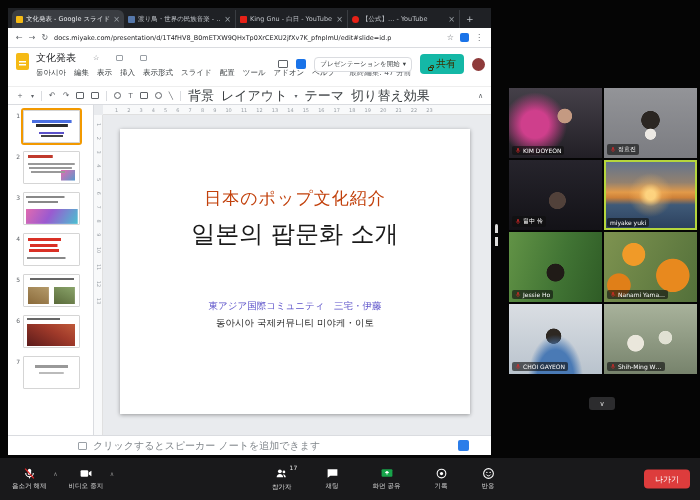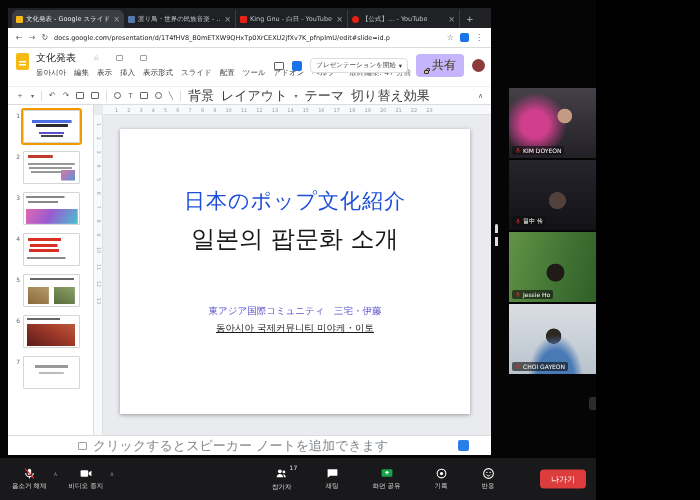--- a/index.html
+++ b/index.html
@@ -1,17 +1,17 @@
 <!DOCTYPE html>
 <html><head>
 <meta charset="utf-8">
 <style>
   html,body{margin:0;padding:0;background:#000;}
   *{box-sizing:border-box;font-family:"DejaVu Sans","Liberation Sans",sans-serif;}
-  .app{position:relative;width:596px;height:500px;background:#050505;overflow:hidden;}
+  .app{position:relative;width:700px;height:500px;background:#050505;overflow:hidden;}
 
   
   .shared{position:absolute;left:8px;top:8px;width:483px;height:447px;background:#fff;display:flex;flex-direction:column;overflow:hidden;}
 
   .tabsbar{height:20px;background:#1f2125;display:flex;align-items:flex-end;padding-left:4px;flex:none;}
   .tab{width:112px;height:18px;display:flex;align-items:center;gap:3px;padding:0 4px;font-size:6.5px;color:#bdc1c6;overflow:hidden;border-right:1px solid #3a3d42;}
   .tab.active{background:#3a3d42;border-radius:6px 6px 0 0;color:#e8eaed;border-right:none;}
   .fav{width:7px;height:7px;border-radius:1px;flex:none;}
   .fav1{background:#f5ba15;}
   .fav2{background:#5577aa;}
@@ -31,21 +31,21 @@
   .header-main{margin-left:28px;padding-top:3px;}
   .title-row{display:flex;align-items:center;gap:17px;font-size:10px;color:#202124;}
   .mini-ic{font-size:7px;color:#5f6368;}
   .mini-box{width:7px;height:6px;border:1px solid #9aa0a6;border-radius:1px;}
   .menu-row{display:flex;align-items:center;gap:8px;font-size:7.5px;color:#3c4043;margin-top:3px;}
   .last-edit{color:#5f6368;margin-left:6px;white-space:nowrap;}
   .header-right{position:absolute;right:6px;top:6px;display:flex;align-items:center;gap:8px;}
   .cast-ic{width:10px;height:8px;border:1px solid #5f6368;border-radius:1px;}
   .meet-ic{width:10px;height:10px;background:#1a73e8;border-radius:2px;}
   .present-btn{display:flex;align-items:center;gap:3px;background:#fff;border:1px solid #dadce0;border-radius:4px;padding:2px 5px;font-size:6.5px;color:#3c4043;white-space:nowrap;}
-  .share-btn{display:flex;align-items:flex-end;gap:3px;background:#c4b5fd;border:none;border-radius:4px;padding:3px 8px;font-size:12px;color:#3c2f00;white-space:nowrap;}
+  .share-btn{display:flex;align-items:flex-end;gap:3px;background:#14b8a6;border:none;border-radius:4px;padding:3px 8px;font-size:10px;color:#3c2f00;white-space:nowrap;}
   .lock{width:5px;height:4px;border:1px solid #3c2f00;border-radius:1px;position:relative;}
   .lock::before{content:'';position:absolute;top:-3px;left:0.5px;width:2px;height:2px;border:1px solid #3c2f00;border-bottom:none;border-radius:2px 2px 0 0;}
   .avatar{width:13px;height:13px;border-radius:50%;background:#8e3b3b;}
 
   .ktoolbar{height:19px;background:#fff;border-top:1px solid #eee;border-bottom:1px solid #dadce0;display:flex;align-items:center;gap:7px;padding:0 8px;font-size:8px;color:#5f6368;flex:none;}
   .sep{width:1px;height:10px;background:#dadce0;}
   .ic-box{width:8px;height:7px;border:1px solid #5f6368;border-radius:1px;}
   .ic-circle{width:7px;height:7px;border:1px solid #5f6368;border-radius:50%;}
   .tb-label{font-size:13px;color:#3c4043;white-space:nowrap;}
   .collapse{margin-left:auto;font-size:7px;color:#5f6368;}
@@ -61,28 +61,28 @@
   .t3{background-image:linear-gradient(#888,#888),linear-gradient(#888,#888),linear-gradient(120deg,#e06ab0 0%,#9a5ad0 45%,#4ac0d0 100%);background-size:70% 2px,55% 2px,94% 48%;background-position:15% 12%,15% 26%,50% 100%;}
   .t4{background-image:linear-gradient(#d93025,#d93025),linear-gradient(#d93025,#d93025),linear-gradient(#d93025,#d93025),linear-gradient(#888,#888);background-size:60% 3px,50% 3px,55% 3px,70% 2px;background-position:20% 15%,20% 35%,20% 55%,20% 78%;}
   .t5{background-image:linear-gradient(#666,#666),linear-gradient(25deg,#8a6a3a,#b49a6a),linear-gradient(25deg,#5a6a3a,#8aa46a);background-size:80% 2px,38% 55%,38% 55%;background-position:50% 10%,12% 85%,88% 85%;}
   .t6{background-image:linear-gradient(#666,#666),linear-gradient(30deg,#5a1a1a,#a03a2a 60%,#c05a3a);background-size:60% 2px,88% 72%;background-position:15% 8%,50% 95%;}
   .t7{background-image:linear-gradient(#999,#999),linear-gradient(#bbb,#bbb);background-size:60% 3px,45% 2px;background-position:50% 30%,50% 50%;}
 
   .canvas{flex:1;position:relative;background:#e9ebee;min-width:0;}
   .ruler-h{position:absolute;top:0;left:9px;right:0;height:10px;background:#f8f9fa;border-bottom:1px solid #e0e0e0;font-size:5px;color:#9aa0a6;word-spacing:7.5px;padding:2px 0 0 12px;white-space:nowrap;overflow:hidden;}
   .ruler-v{position:absolute;top:10px;left:0;bottom:0;width:9px;background:#f8f9fa;border-right:1px solid #e0e0e0;font-size:5px;color:#9aa0a6;writing-mode:vertical-rl;word-spacing:9px;padding:8px 0 0 1px;overflow:hidden;}
   .slide{position:absolute;left:26px;top:24px;width:350px;height:285px;background:#fff;box-shadow:0 1px 4px rgba(0,0,0,.35);text-align:center;overflow:hidden;}
-  .s-title-ja{margin-top:58px;font-size:21px;color:#1d4ed8;letter-spacing:1px;}
+  .s-title-ja{margin-top:58px;font-size:17px;color:#c2410c;letter-spacing:1px;}
   .s-title-ko{margin-top:8px;font-size:24px;color:#1a1a1a;}
   .s-sub-ja{margin-top:50px;font-size:9.5px;color:#5b51c9;}
-  .s-sub-ko{margin-top:4px;font-size:9.5px;color:#1a1a1a;text-decoration:underline;}
+  .s-sub-ko{margin-top:4px;font-size:9.5px;color:#1a1a1a;}
 
   .notes{height:20px;background:#fff;border-top:1px solid #dadce0;display:flex;align-items:center;gap:6px;padding-left:70px;position:relative;flex:none;}
   .notes-ic{width:9px;height:8px;border:1px solid #9aa0a6;border-radius:1px;flex:none;}
-  .notes-text{font-size:13px;color:#80868b;white-space:nowrap;}
+  .notes-text{font-size:10px;color:#80868b;white-space:nowrap;}
   .notes-blue{position:absolute;right:22px;top:4px;width:11px;height:11px;background:#2b7de9;border-radius:2px;}
 
   
   .divider-handle{position:absolute;left:495px;top:224px;width:3px;height:26px;background:repeating-linear-gradient(#ddd 0 9px,transparent 9px 13px);border-radius:2px;}
 
   
   .grid{position:absolute;left:509px;top:88px;display:grid;grid-template-columns:93px 93px;grid-auto-rows:70px;gap:2px;}
   .tile{position:relative;overflow:hidden;background:#222;}
   .tile.speaking{outline:2px solid #b5d63d;outline-offset:-2px;}
   .pname{position:absolute;left:3px;bottom:3px;display:flex;align-items:center;gap:2px;background:rgba(15,15,15,.62);padding:1px 3px;border-radius:2px;font-size:6px;color:#fff;white-space:nowrap;max-width:86px;overflow:hidden;}
@@ -135,21 +135,21 @@
         <span class="tab-label">【公式】… - YouTube</span>
         <span class="tab-close">×</span>
       </div>
       <span class="newtab">+</span>
     </div>
 
     <div class="urlbar">
       <span class="nav-ic">←</span>
       <span class="nav-ic">→</span>
       <span class="nav-ic">↻</span>
-      <span class="url">docs.google.com/presentation/d/1T4fHV8_B0mETXW9QHxTp0XrCEXU2jfXv7K_pfnplmU/edit#slide=id.p</span>
+      <span class="url">docs.miyake.com/presentation/d/1T4fHV8_B0mETXW9QHxTp0XrCEXU2jfXv7K_pfnplmU/edit#slide=id.p</span>
       <span class="nav-ic">☆</span>
       <span class="ext-blue"></span>
       <span class="nav-ic">⋮</span>
     </div>
 
     <div class="header">
       <div class="slides-logo"></div>
       <div class="header-main">
         <div class="title-row">
           <span class="doc-title">文化発表</span>

